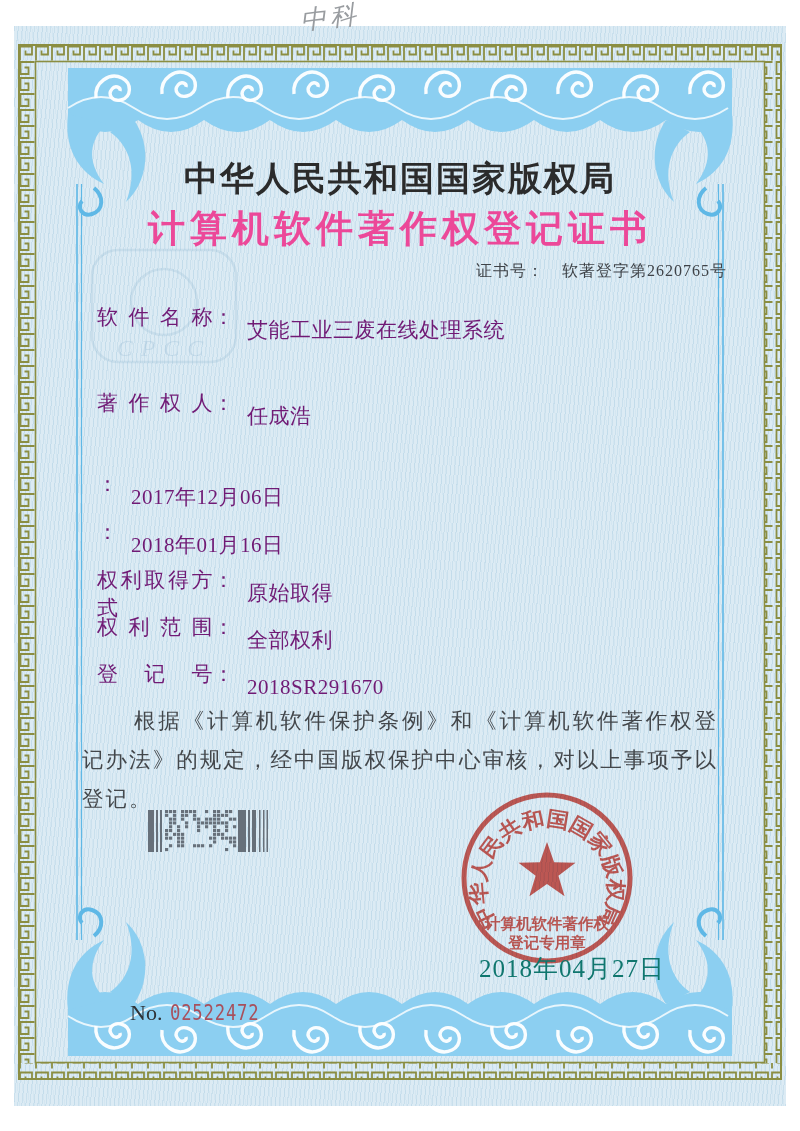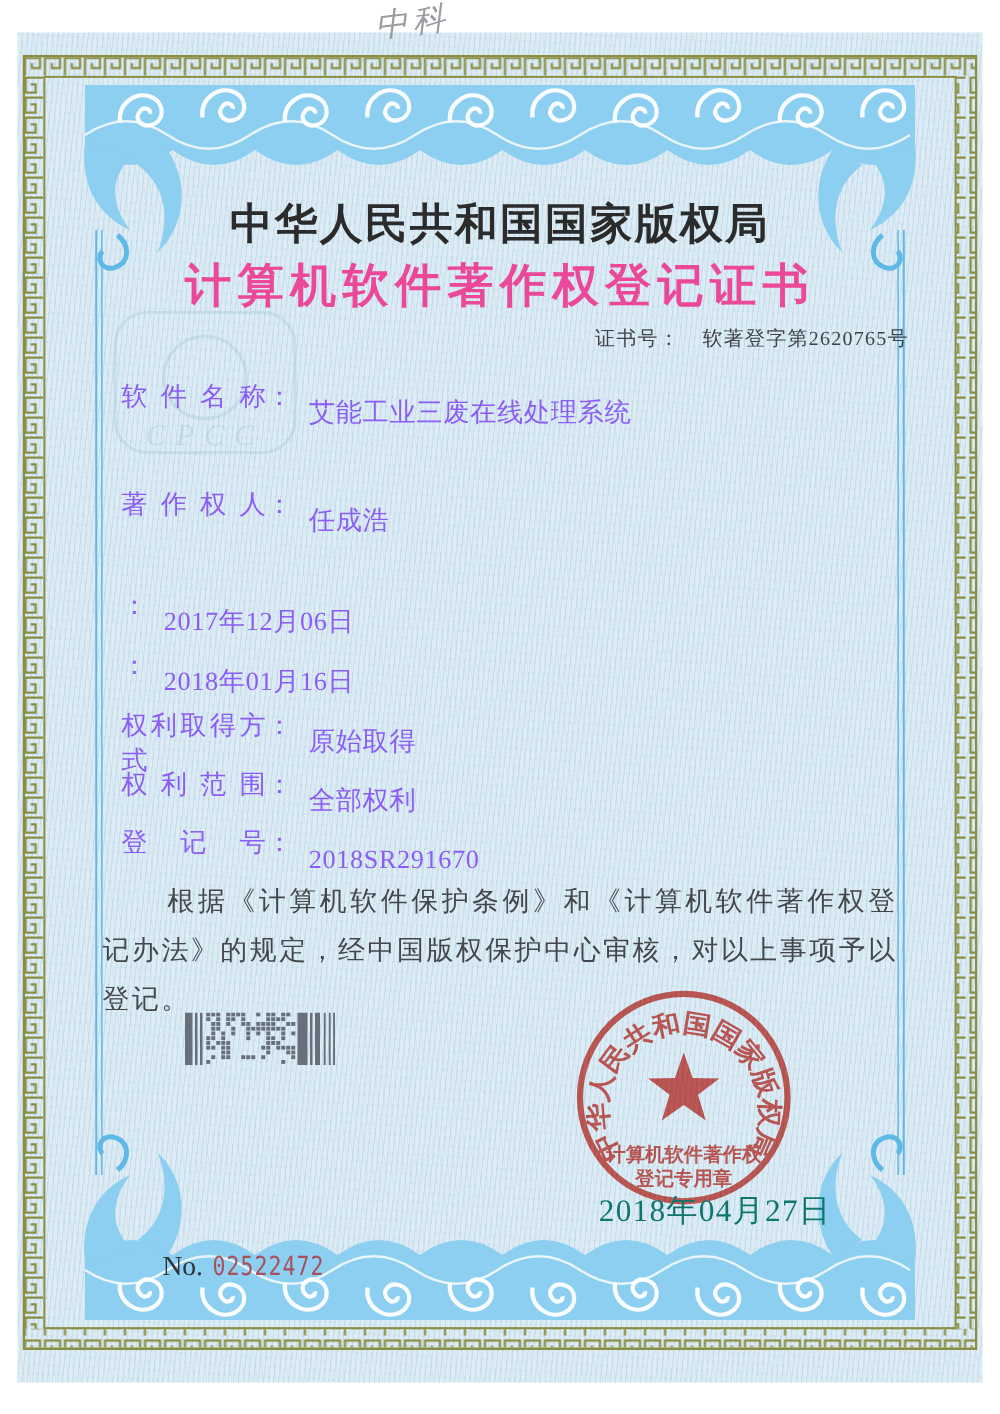--- a/index.html
+++ b/index.html
@@ -24,21 +24,21 @@
   .wline{stroke:#ffffff;fill:none;stroke-width:2;opacity:.8;}
   .wmln{stroke:rgba(150,185,210,.55);fill:none;}
   
   .authority{position:absolute;left:0;top:156px;width:100%;text-align:center;
          font-size:34px;font-weight:bold;color:#2b2b2b;letter-spacing:2px;}
   .cert-title{position:absolute;left:0;top:204px;width:100%;text-align:center;
          font-size:37px;font-weight:bold;color:#ec4899;letter-spacing:5px;}
   .certno{position:absolute;left:476px;top:261px;font-size:16px;color:#3f4348;letter-spacing:1px;}
   .certno .gap{display:inline-block;width:18px;}
   .rows{position:absolute;left:97px;top:0;width:640px;}
-  .row{position:absolute;left:0;display:flex;font-size:21px;color:#8b5cf6;letter-spacing:.5px;}
+  .row{position:absolute;left:0;display:flex;font-size:21px;color:#701a75;letter-spacing:.5px;}
   .row .lbl{display:inline-block;width:116px;text-align:justify;text-align-last:justify;}
   .row .colon{display:inline-block;width:26px;}
   .row .val{margin-left:8px;line-height:31px;margin-top:12px;}
   .statement{position:absolute;left:82px;top:702px;width:636px;font-size:21.5px;color:#43474b;
          line-height:39px;text-align:justify;text-indent:52px;letter-spacing:2px;}
   .barcode{position:absolute;left:148px;top:810px;width:122px;height:42px;}
   .sealwrap{position:absolute;left:459px;top:790px;width:176px;height:176px;
          mix-blend-mode:multiply;opacity:.88;}
   .seal-red{fill:var(--sealRed,#d5483f);}
   .seal-ring{stroke:var(--sealRed,#d5483f);fill:none;}

